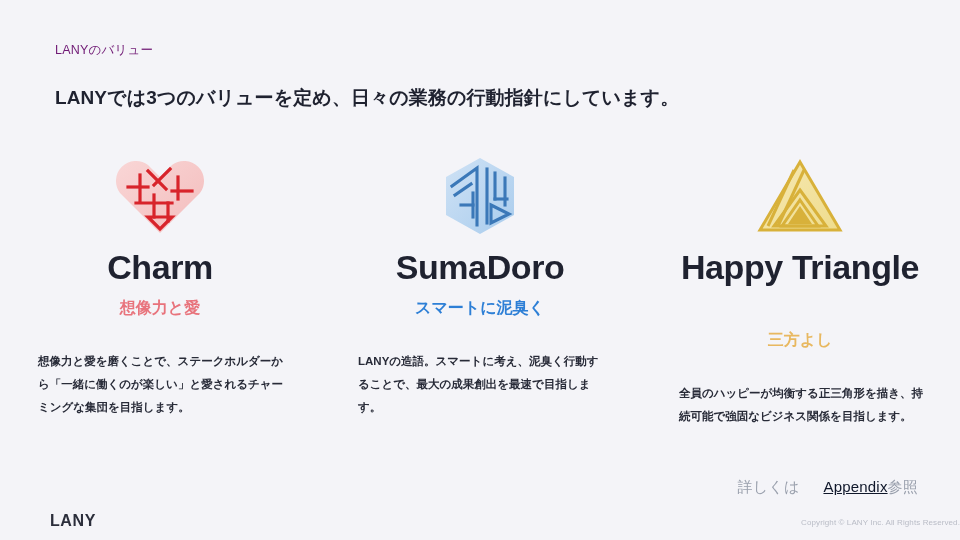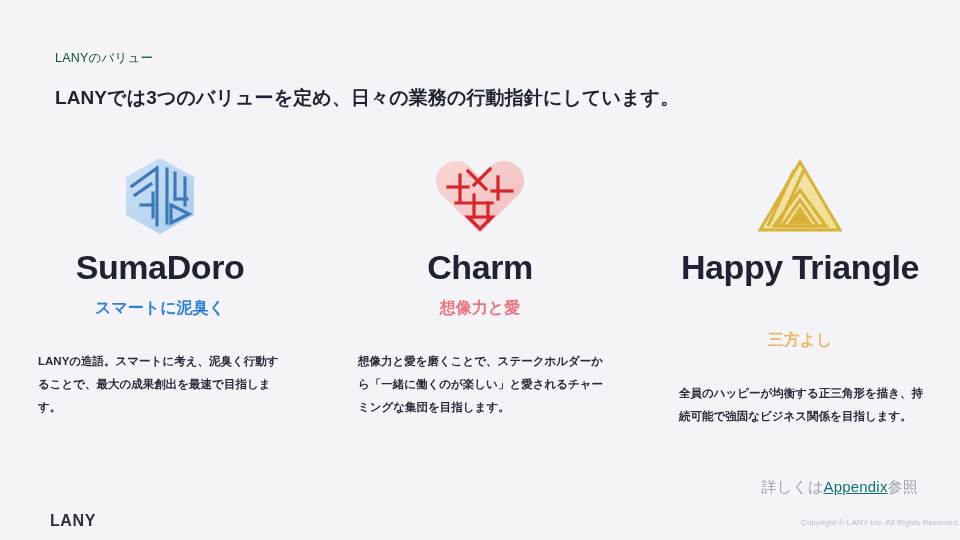--- a/index.html
+++ b/index.html
@@ -10,22 +10,22 @@
     overflow:hidden;
   }
   .slide {
     position:relative;
     width:960px; height:540px;
     background:#f4f4f8;
   }
 
   
   .eyebrow {
-    position:absolute; left:55px; top:50px;
-    font-size:12.5px; font-weight:400; color:#14532d;
+    position:absolute; left:55px; top:42px;
+    font-size:12.5px; font-weight:400; color:#701a75;
     letter-spacing:.2px;
   }
   .headline {
     position:absolute; left:55px; top:85px;
     font-size:19px; font-weight:700; color:#1f2230;
     letter-spacing:.1px;
   }
 
   
   .columns {
@@ -59,21 +59,21 @@
   .col:nth-child(1) .col-body { margin-left:4px; }
   .col:nth-child(2) .col-body { margin-left:4px; }
   .col:nth-child(3) .col-body { margin-left:6px; }
 
   
   .appendix {
     position:absolute; right:42px; top:478px;
     font-size:15px; color:#9aa0ad; letter-spacing:.2px;
   }
   .appendix a {
-    color:#0f766e; text-decoration:underline;
+    color:#0f172a; text-decoration:underline;margin-left:24px;
   }
 
   
   .footer-logo {
     position:absolute; left:18px; top:512px;
     font-size:16px; font-weight:700; color:#2b2e3b;
     letter-spacing:.6px;
     margin-left:32px;
   }
   .footer-copy {
@@ -84,48 +84,20 @@
 </style>
 </head>
 <body>
 
 <div class="slide">
 
   <div class="eyebrow">LANYのバリュー</div>
   <div class="headline">LANYでは3つのバリューを定め、日々の業務の行動指針にしています。</div>
 
   <div class="columns">
-
-    <div class="col">
-      <div class="icon-wrap">
-        <svg width="86" height="86" viewBox="0 0 86 86">
-          <defs>
-            <linearGradient id="hexg" x1="0" y1="0" x2="1" y2="1">
-              <stop offset="0%" stop-color="#cfe2f5"></stop>
-              <stop offset="100%" stop-color="#a9cced"></stop>
-            </linearGradient>
-          </defs>
-          <polygon points="43,5 77,24 77,62 43,81 9,62 9,24" fill="url(#hexg)"></polygon>
-          <g stroke="#3b78b8" stroke-width="3.1" fill="none" stroke-linecap="square">
-            <path d="M15,33 L40,15 L40,72"></path>
-            <path d="M18,42 L34,31"></path>
-            <path d="M24,52 L36,52"></path>
-            <path d="M36,40 L36,64"></path>
-            <path d="M50,16 L50,70"></path>
-            <path d="M58,20 L58,46"></path>
-            <path d="M68,25 L68,52"></path>
-            <path d="M58,46 L70,46"></path>
-          </g>
-          <polygon points="54,52 72,61 54,70" fill="none" stroke="#3b78b8" stroke-width="3.1"></polygon>
-        </svg>
-      </div>
-      <div class="col-title">SumaDoro</div>
-      <div class="col-sub sub-blue">スマートに泥臭く</div>
-      <div class="col-body">LANYの造語。スマートに考え、泥臭く行動することで、最大の成果創出を最速で目指します。</div>
-    </div>
 
     <div class="col">
       <div class="icon-wrap">
         <svg width="92" height="82" viewBox="0 0 92 82">
           <defs>
             <linearGradient id="hrtg" x1="0" y1="0" x2="1" y2="1">
               <stop offset="0%" stop-color="#f9d6d6"></stop>
               <stop offset="100%" stop-color="#f3bcbc"></stop>
             </linearGradient>
           </defs>
@@ -140,20 +112,48 @@
             <path d="M64,22 L64,44"></path>
             <path d="M58,36 L78,36"></path>
             <path d="M54,48 L54,66"></path>
           </g>
           <polygon points="34,62 58,62 46,74" fill="none" stroke="#d8242b" stroke-width="3.2"></polygon>
         </svg>
       </div>
       <div class="col-title">Charm</div>
       <div class="col-sub sub-red">想像力と愛</div>
       <div class="col-body">想像力と愛を磨くことで、ステークホルダーから「一緒に働くのが楽しい」と愛されるチャーミングな集団を目指します。</div>
+    </div>
+
+    <div class="col">
+      <div class="icon-wrap">
+        <svg width="86" height="86" viewBox="0 0 86 86">
+          <defs>
+            <linearGradient id="hexg" x1="0" y1="0" x2="1" y2="1">
+              <stop offset="0%" stop-color="#cfe2f5"></stop>
+              <stop offset="100%" stop-color="#a9cced"></stop>
+            </linearGradient>
+          </defs>
+          <polygon points="43,5 77,24 77,62 43,81 9,62 9,24" fill="url(#hexg)"></polygon>
+          <g stroke="#3b78b8" stroke-width="3.1" fill="none" stroke-linecap="square">
+            <path d="M15,33 L40,15 L40,72"></path>
+            <path d="M18,42 L34,31"></path>
+            <path d="M24,52 L36,52"></path>
+            <path d="M36,40 L36,64"></path>
+            <path d="M50,16 L50,70"></path>
+            <path d="M58,20 L58,46"></path>
+            <path d="M68,25 L68,52"></path>
+            <path d="M58,46 L70,46"></path>
+          </g>
+          <polygon points="54,52 72,61 54,70" fill="none" stroke="#3b78b8" stroke-width="3.1"></polygon>
+        </svg>
+      </div>
+      <div class="col-title">SumaDoro</div>
+      <div class="col-sub sub-blue">スマートに泥臭く</div>
+      <div class="col-body">LANYの造語。スマートに考え、泥臭く行動することで、最大の成果創出を最速で目指します。</div>
     </div>
 
     <div class="col">
       <div class="icon-wrap">
         <svg width="88" height="80" viewBox="0 0 88 80">
           <defs>
             <linearGradient id="trig" x1="0" y1="0" x2="1" y2="1">
               <stop offset="0%" stop-color="#f6e9b4"></stop>
               <stop offset="100%" stop-color="#efdc8c"></stop>
             </linearGradient>

